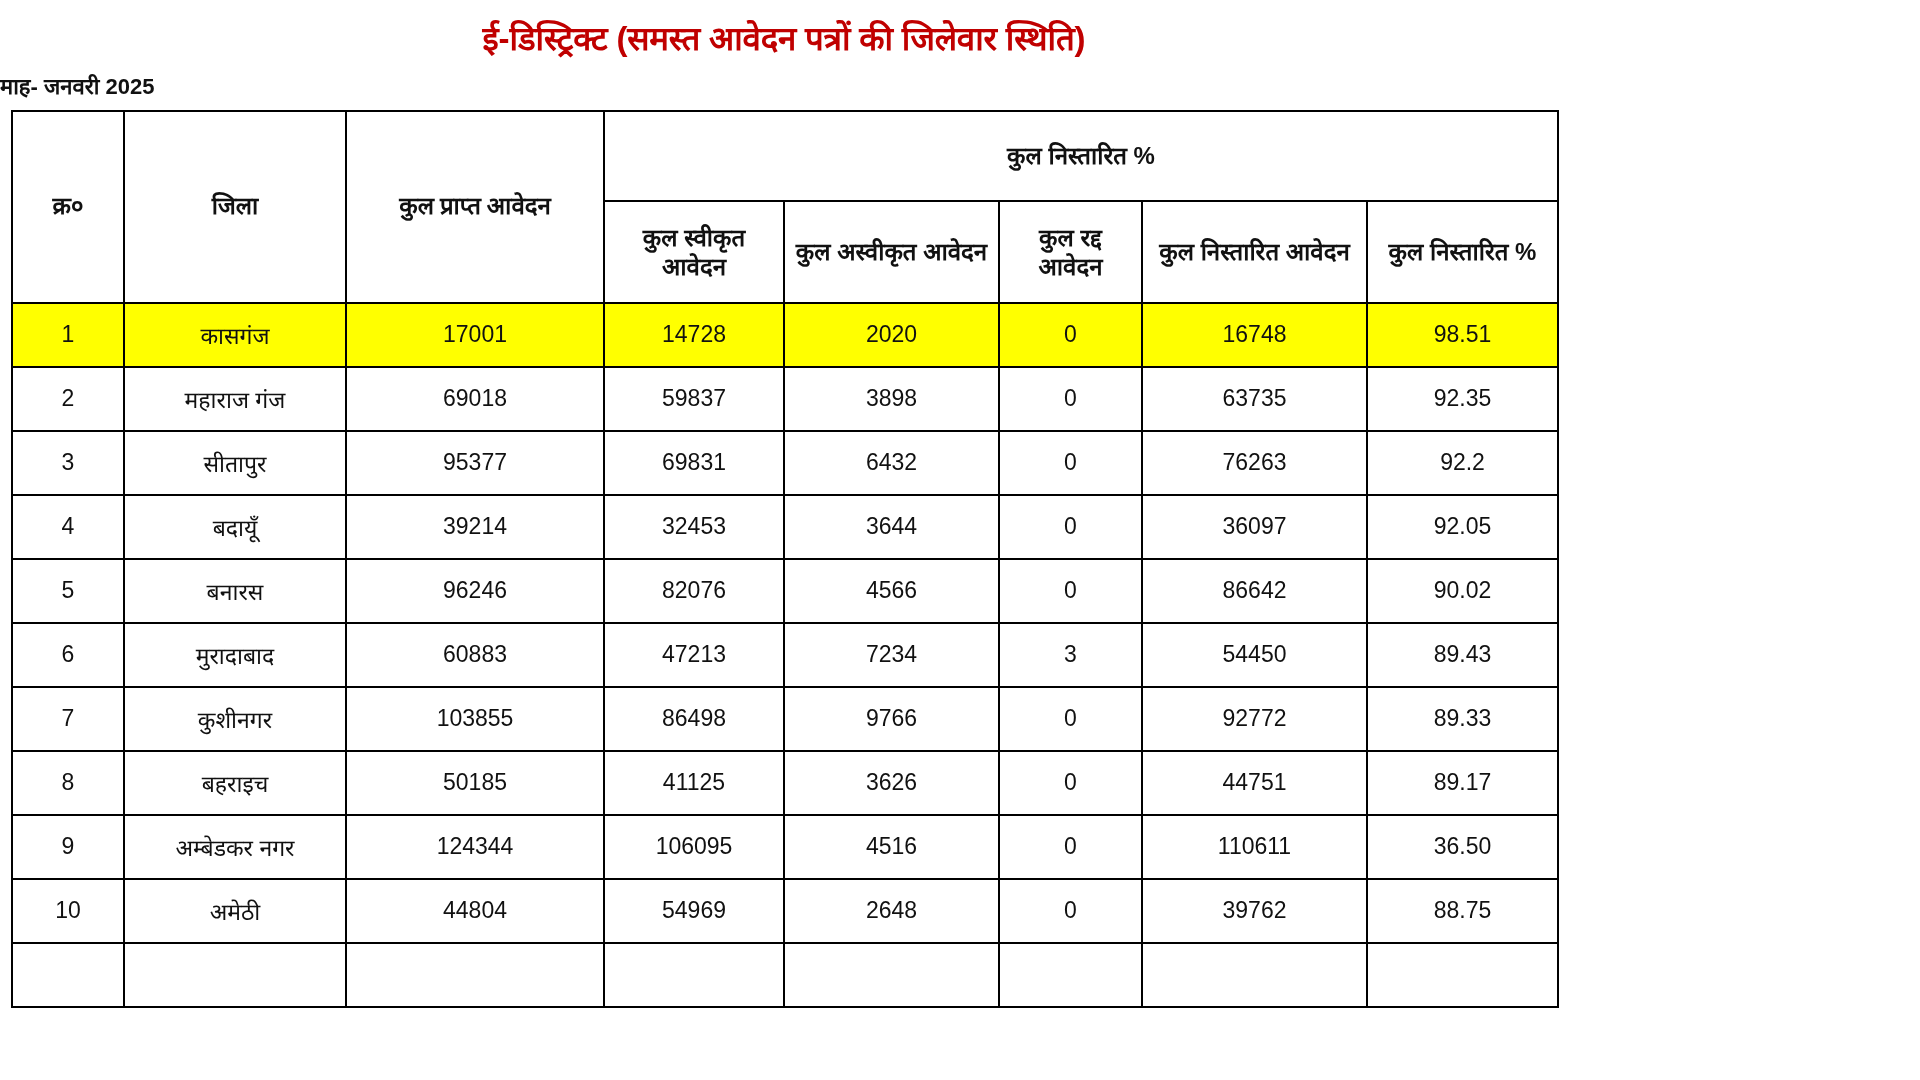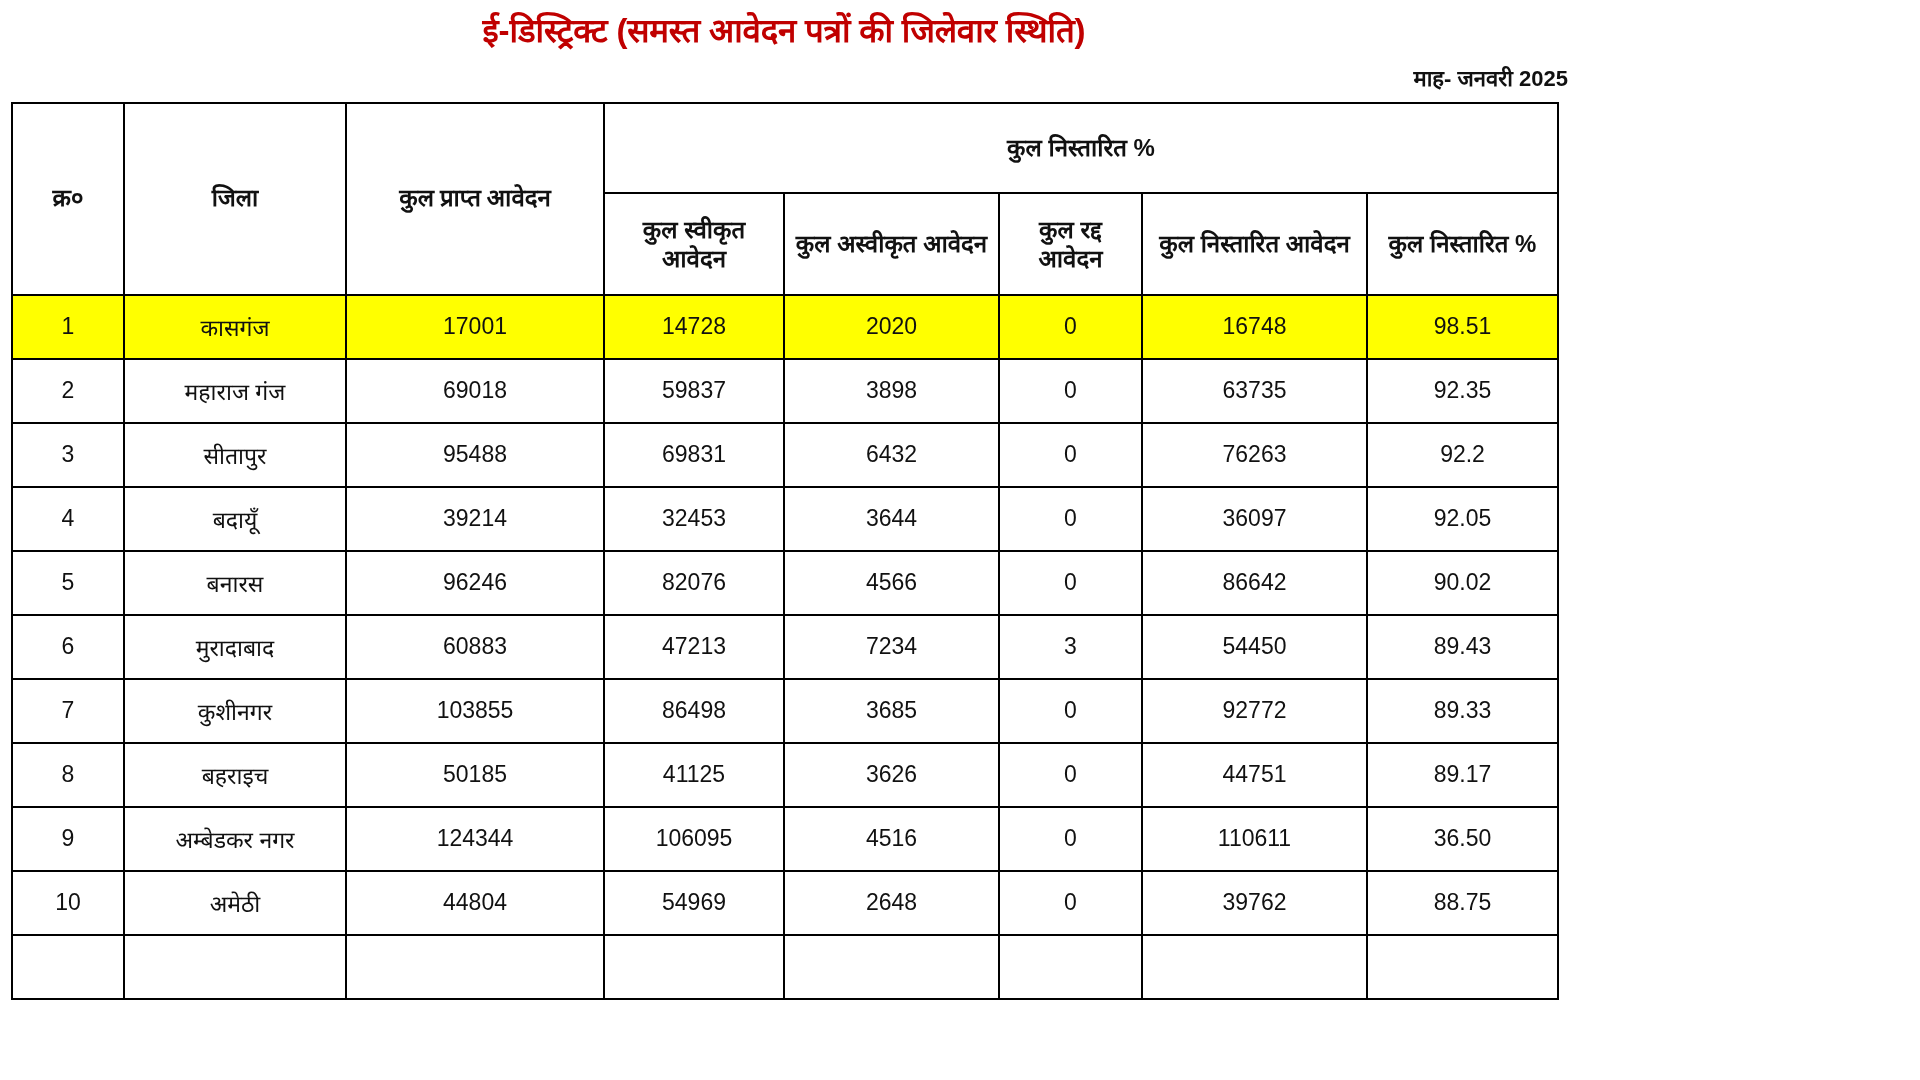--- a/index.html
+++ b/index.html
@@ -20,25 +20,25 @@
     position: relative;
     background: #ffffff;
     overflow: hidden;
   }
   .title {
     text-align: center;
     color: #c00000;
     font-size: 33px;
     font-weight: bold;
     letter-spacing: -0.2px;
-    padding-top: 12px;
+    padding-top: 20px;
     line-height: 1.15;
   }
   .subtitle {
-    text-align: right;
+    text-align: left;
     color: #111111;
     font-size: 22px;
     font-weight: bold;
     margin-top: 12px;
     margin-bottom: 10px;
   }
   table.grid {
     border-collapse: collapse;
     table-layout: fixed;
     width: 1546px;
@@ -135,21 +135,21 @@
           <td>69018</td>
           <td>59837</td>
           <td>3898</td>
           <td>0</td>
           <td>63735</td>
           <td>92.35</td>
         </tr>
         <tr>
           <td>3</td>
           <td>सीतापुर</td>
-          <td>95488</td>
+          <td>95377</td>
           <td>69831</td>
           <td>6432</td>
           <td>0</td>
           <td>76263</td>
           <td>92.2</td>
         </tr>
         <tr>
           <td>4</td>
           <td>बदायूँ</td>
           <td>39214</td>
@@ -177,21 +177,21 @@
           <td>7234</td>
           <td>3</td>
           <td>54450</td>
           <td>89.43</td>
         </tr>
         <tr>
           <td>7</td>
           <td>कुशीनगर</td>
           <td>103855</td>
           <td>86498</td>
-          <td>3685</td>
+          <td>9766</td>
           <td>0</td>
           <td>92772</td>
           <td>89.33</td>
         </tr>
         <tr>
           <td>8</td>
           <td>बहराइच</td>
           <td>50185</td>
           <td>41125</td>
           <td>3626</td>

